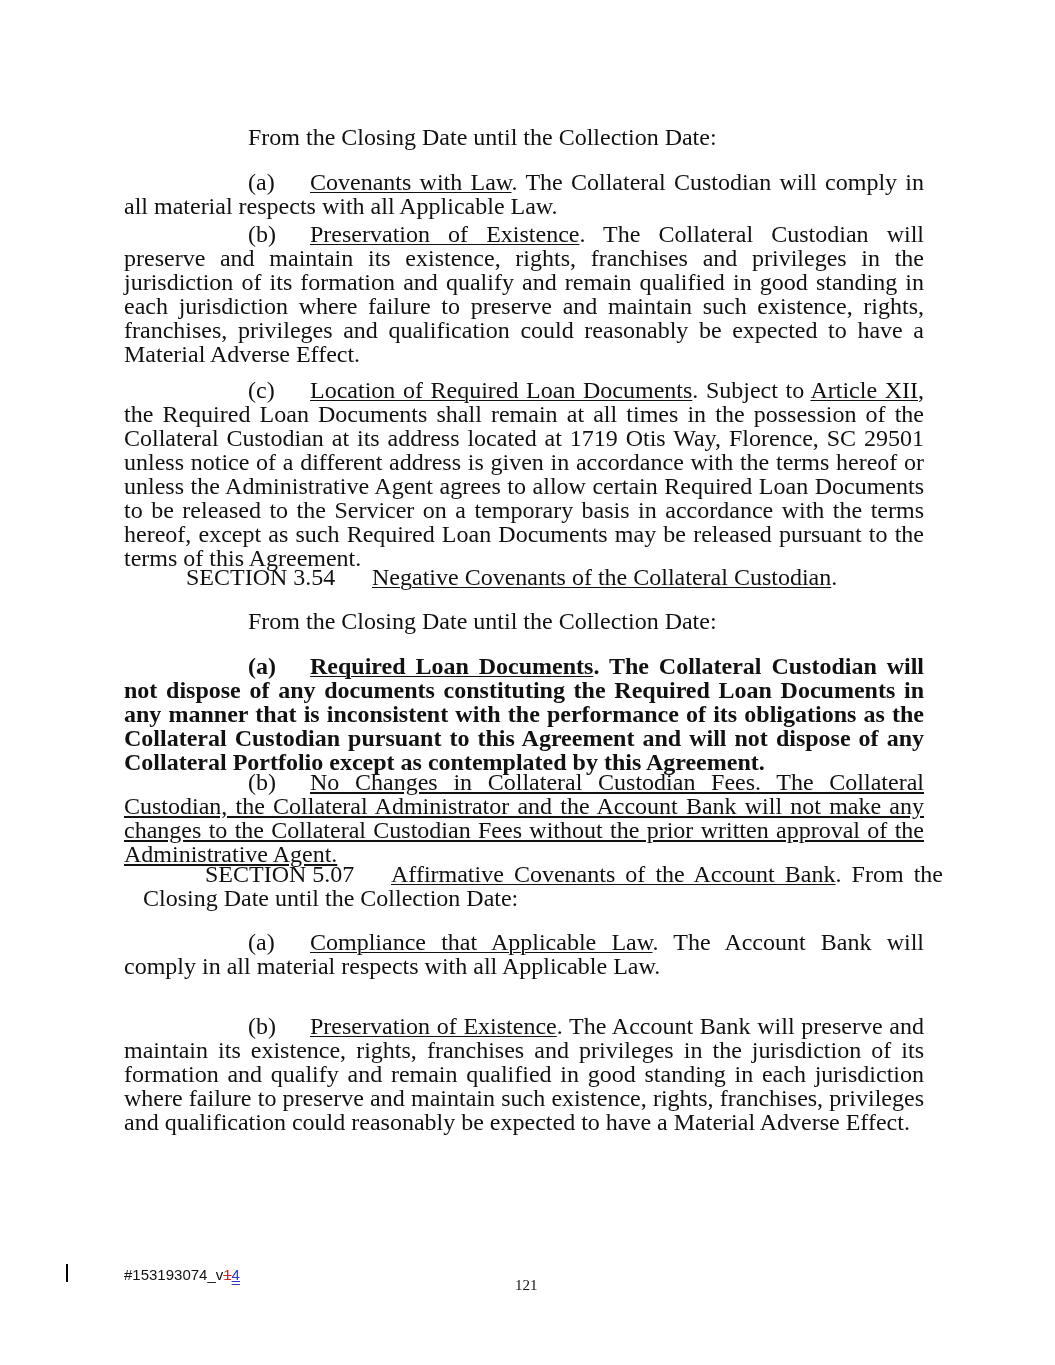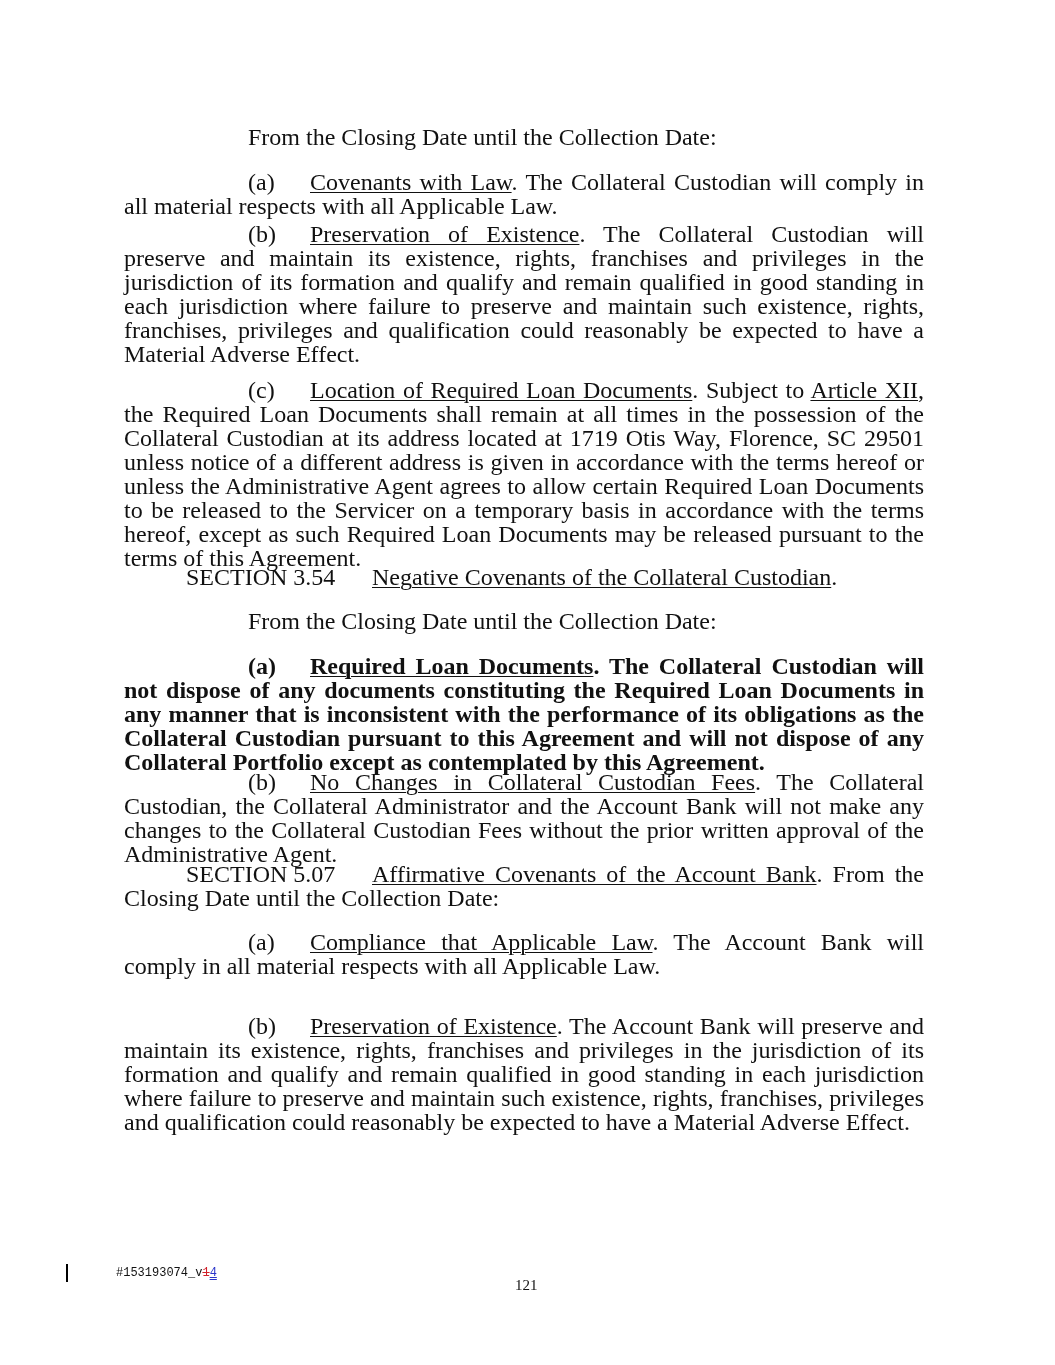--- a/index.html
+++ b/index.html
@@ -46,24 +46,24 @@
     .change-bar {
       position: absolute;
       left: 66px;
       top: 1264px;
       width: 2px;
       height: 18px;
       background: #000;
     }
     .doc-id {
       position: absolute;
-      left: 116px;
+      left: 124px;
       top: 1266px;
-      font-family: Liberation Mono, monospace;
-      font-size: 12px;
+      font-family: Liberation Sans, sans-serif;
+      font-size: 15px;
       color: #111;
     }
     .deleted {
       color: #d0202a;
       text-decoration: line-through;
     }
     .inserted {
       color: #2b35c9;
       text-decoration: underline double;
     }
@@ -103,25 +103,25 @@
   </p>
 
   <p class="p indent-full" style="top:609px;">
     <span>From the Closing Date until the Collection Date:</span>
   </p>
 
   <p class="p indent-full" style="top:654px;font-weight:bold;">
     <span class="lbl">(a)</span><span class="u">Required Loan Documents</span><span>.  The Collateral Custodian will not dispose of any documents constituting the Required Loan Documents in any manner that is inconsistent with the performance of its obligations as the Collateral Custodian pursuant to this Agreement and will not dispose of any Collateral Portfolio except as contemplated by this Agreement.</span>
   </p>
 
-  <p class="p indent-full" style="top:770px;">
+  <p class="p indent-full" style="top:770px;text-decoration:underline;">
     <span class="lbl">(b)</span><span class="u">No Changes in Collateral Custodian Fees</span><span>.  The Collateral Custodian, the Collateral Administrator and the Account Bank will not make any changes to the Collateral Custodian Fees without the prior written approval of the Administrative Agent.</span>
   </p>
 
-  <p class="p indent-sec" style="top:862px;">
+  <p class="p indent-sec" style="top:862px;margin-left:19px;">
     <span class="sec-num">SECTION 5.07</span><span class="u">Affirmative Covenants of the Account Bank</span><span>.  From the Closing Date until the Collection Date:</span>
   </p>
 
   <p class="p indent-full" style="top:930px;">
     <span class="lbl">(a)</span><span class="u">Compliance that Applicable Law</span><span>.  The Account Bank will comply in all material respects with all Applicable Law.</span>
   </p>
 
   <p class="p indent-full" style="top:998px;margin-top:16px;">
     <span class="lbl">(b)</span><span class="u">Preservation of Existence</span><span>.  The Account Bank will preserve and maintain its existence, rights, franchises and privileges in the jurisdiction of its formation and qualify and remain qualified in good standing in each jurisdiction where failure to preserve and maintain such existence, rights, franchises, privileges and qualification could reasonably be expected to have a Material Adverse Effect.</span>
   </p>

